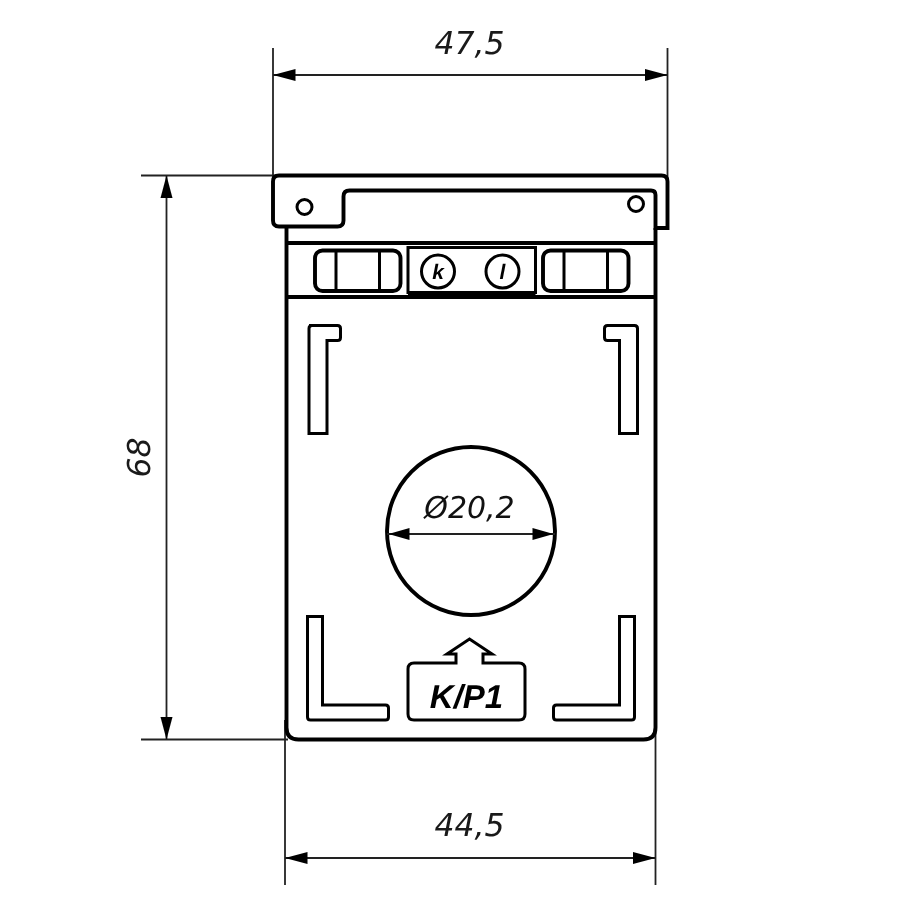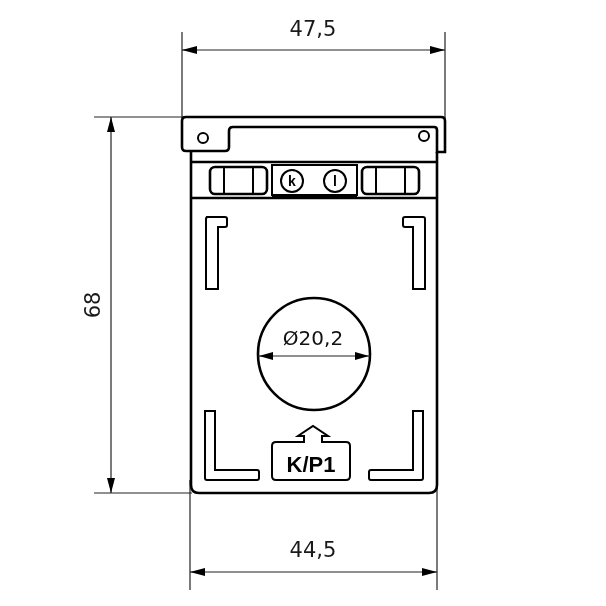--- a/index.html
+++ b/index.html
@@ -1,17 +1,17 @@
 <!DOCTYPE html>
 <html><head>
   <meta charset="utf-8">
   <style>
     html, body { margin: 0; padding: 0; background: #ffffff; }
     body { width: 606px; height: 606px; overflow: hidden; }
-    .canvas { position: relative; width: 606px; height: 606px; }
+    .canvas { position: relative; width: 606px; height: 606px; font-style: italic; }
     svg { position: absolute; left: 0; top: 0; }
     .dim-text { font-family: "DejaVu Sans", sans-serif; font-size: 21px; fill: #1a1a1a; }
     .label-text { font-family: "DejaVu Sans", sans-serif; font-size: 20px; fill: #111; }
     .kp-text { font-family: "Liberation Sans", sans-serif; font-weight: bold; font-size: 22px; fill: #000; }
     .term-text { font-family: "Liberation Sans", sans-serif; font-weight: bold; font-size: 14px; fill: #000; }
     .thin { stroke: #222; stroke-width: 1.2; fill: none; }
     .thick { stroke: #000; stroke-width: 2.6; fill: none; }
     .med { stroke: #000; stroke-width: 2; fill: none; }
   </style>
 </head>

